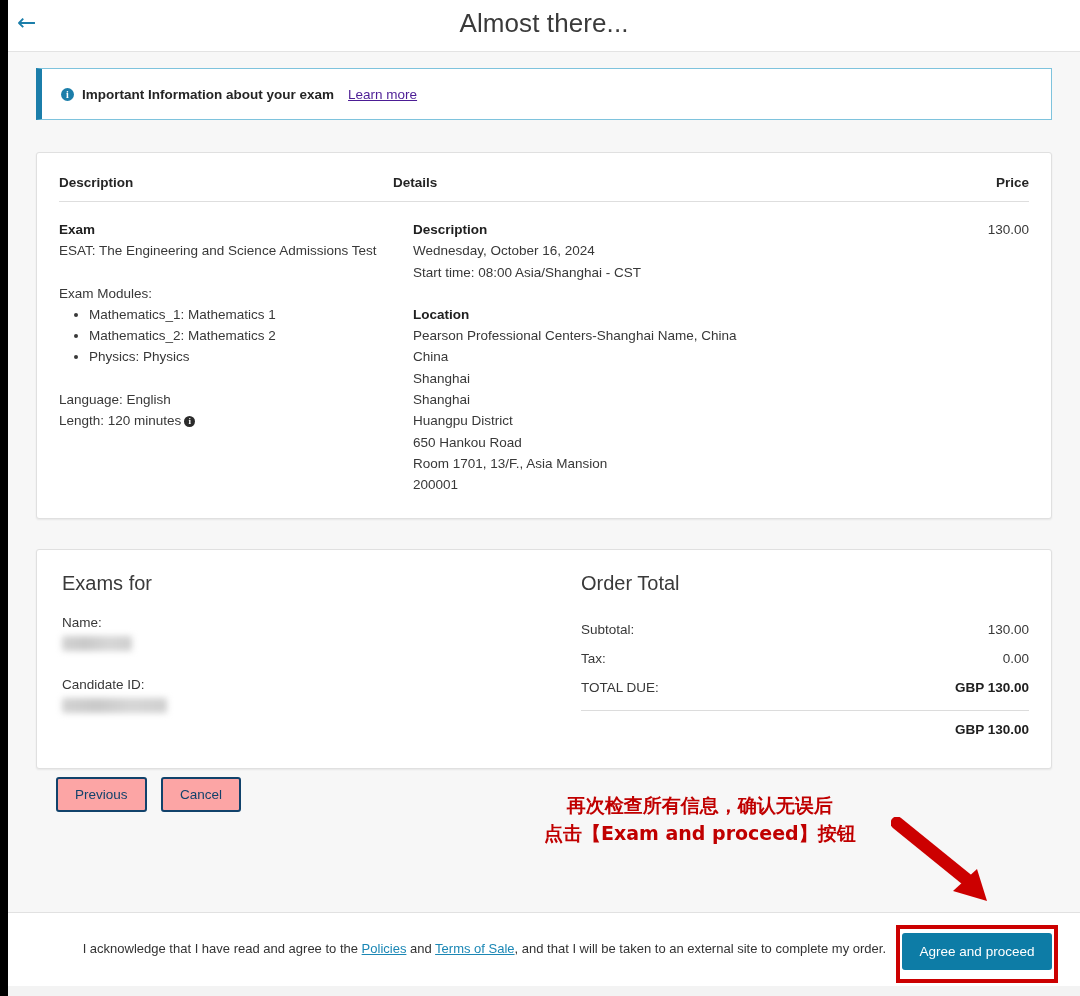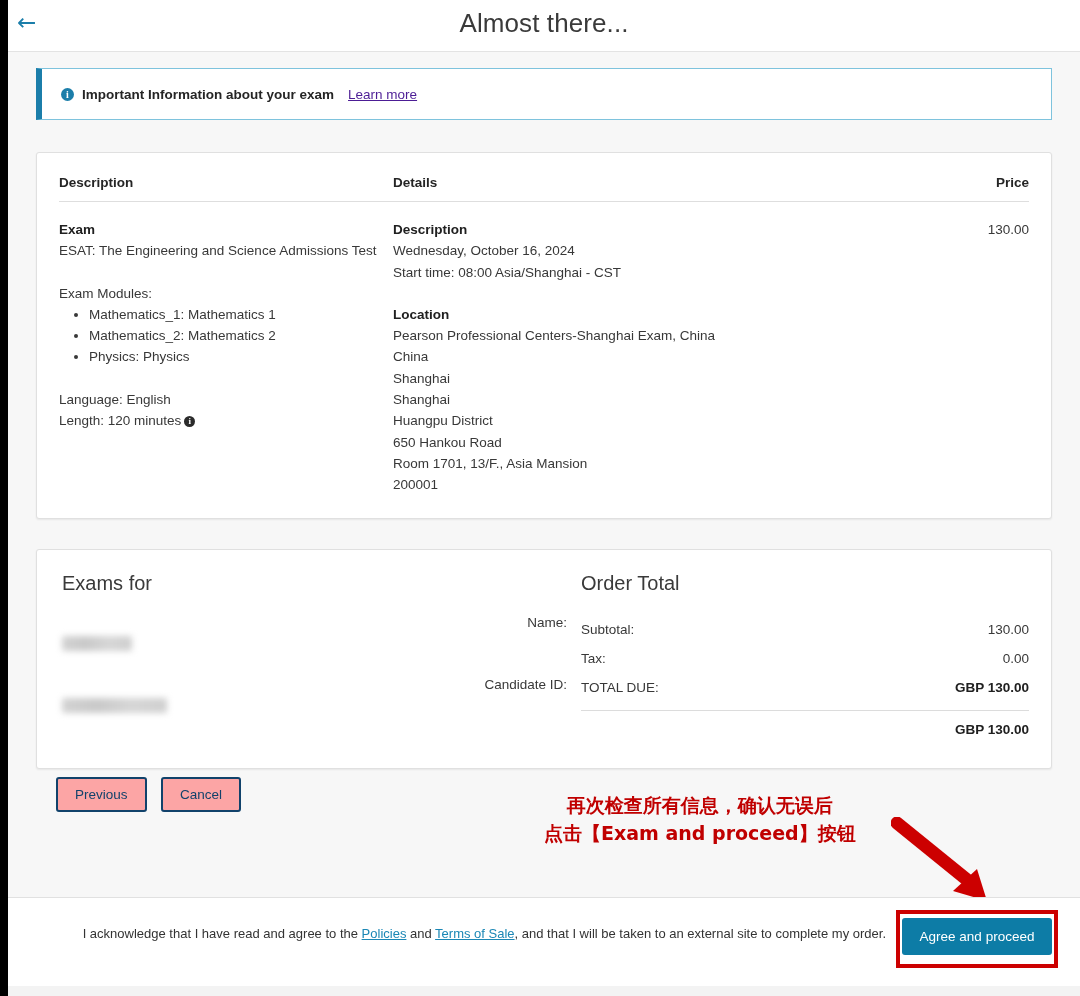--- a/index.html
+++ b/index.html
@@ -123,20 +123,21 @@
 
   .th {
     font-size: 13.5px;
     font-weight: bold;
     color: #252525;
   }
 
   .order-row {
     display: flex;
     padding-top: 17px;
+    gap: 20px;
   }
   .cell { font-size: 13.5px; color: #383838; line-height: 21.3px; }
   .cell b { color: #202020; }
 
   .modules { margin: 0 0 0 18px; padding-left: 12px; }
   .modules li { font-size: 13.5px; color: #383838; line-height: 21.3px; }
 
   .blank-line { height: 21px; }
 
   .i-badge {
@@ -165,21 +166,20 @@
   .sec-title {
     font-size: 20px;
     font-weight: 400;
     color: #3a3a3a;
     margin-bottom: 20px;
   }
   .field-label {
     font-size: 13.5px;
     color: #383838;
     margin-bottom: 6px;
-    text-align: right;
   }
   .redacted {
     height: 15px;
     border-radius: 2px;
     background: linear-gradient(90deg,#d2d2d2,#c9c9c9,#d6d6d6,#cfcfcf);
     filter: blur(3px);
     margin-bottom: 26px;
   }
   .redacted.w1 { width: 70px; }
   .redacted.w2 { width: 105px; }
@@ -234,21 +234,21 @@
     left: 855px;
     top: 48px;
   }
 
   
   .footer {
     position: absolute;
     left: 0;
     bottom: 0;
     width: 1072px;
-    height: 99px;
+    height: 84px;
     background: #ffffff;
     border-top: 1px solid #e1e1e1;
     border-bottom: 1px solid #e1e1e1;
   }
   .footer-inner {
     display: flex;
     align-items: flex-start;
     padding: 20px 22px 0 22px;
   }
   .ack-text {
@@ -341,21 +341,21 @@
           <div class="cell">Language: English</div>
           <div class="cell"><span>Length: 120 minutes</span><span class="i-badge">i</span></div>
         </div>
 
         <div class="col-det">
           <div class="cell"><b>Description</b></div>
           <div class="cell">Wednesday, October 16, 2024</div>
           <div class="cell">Start time: 08:00 Asia/Shanghai - CST</div>
           <div class="blank-line"></div>
           <div class="cell"><b>Location</b></div>
-          <div class="cell">Pearson Professional Centers-Shanghai Exam, China</div>
+          <div class="cell">Pearson Professional Centers-Shanghai Name, China</div>
           <div class="cell">China</div>
           <div class="cell">Shanghai</div>
           <div class="cell">Shanghai</div>
           <div class="cell">Huangpu District</div>
           <div class="cell">650 Hankou Road</div>
           <div class="cell">Room 1701, 13/F., Asia Mansion</div>
           <div class="cell">200001</div>
         </div>
 
         <div class="col-price cell">130.00</div>

